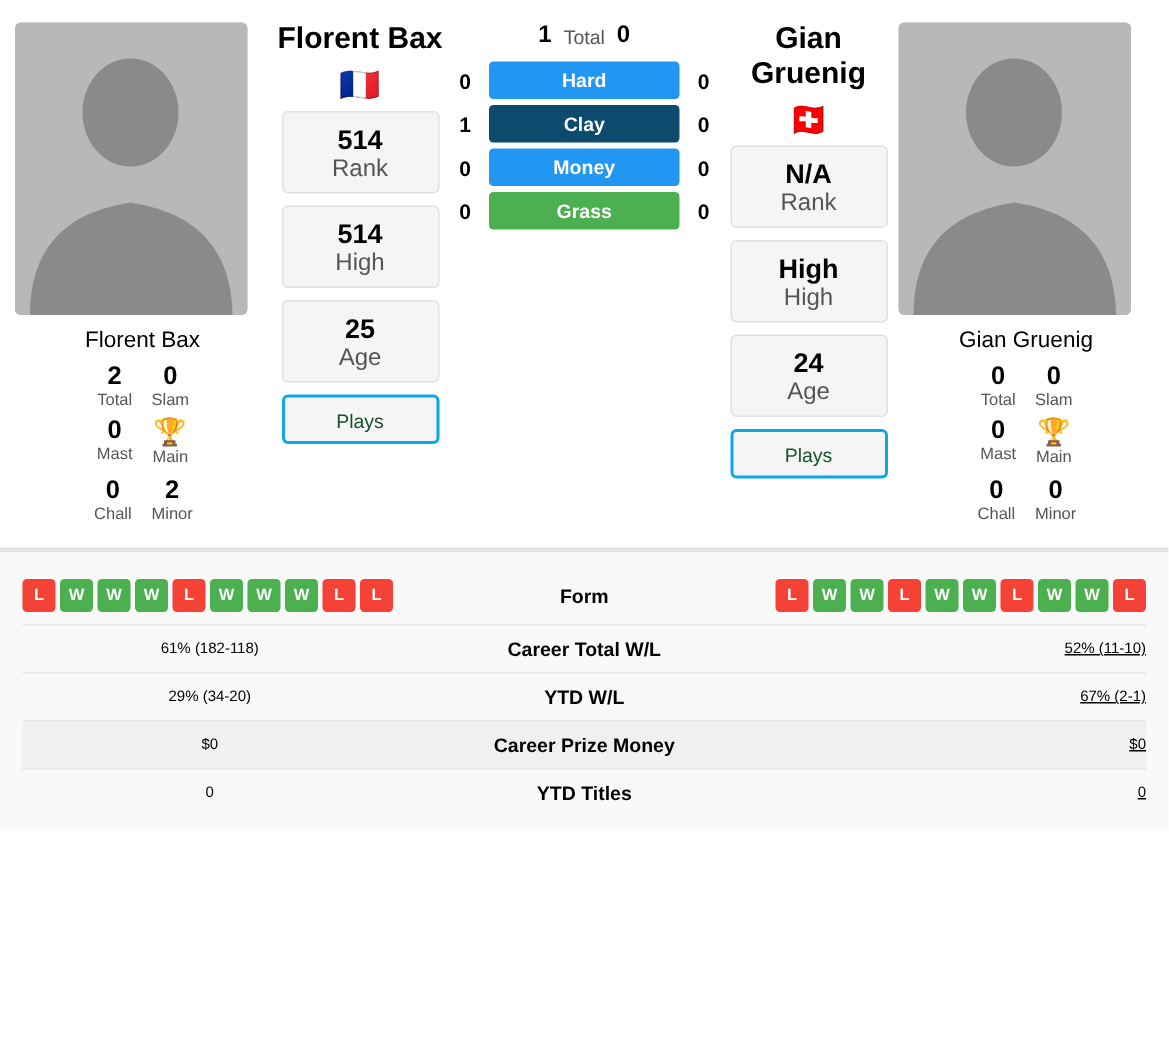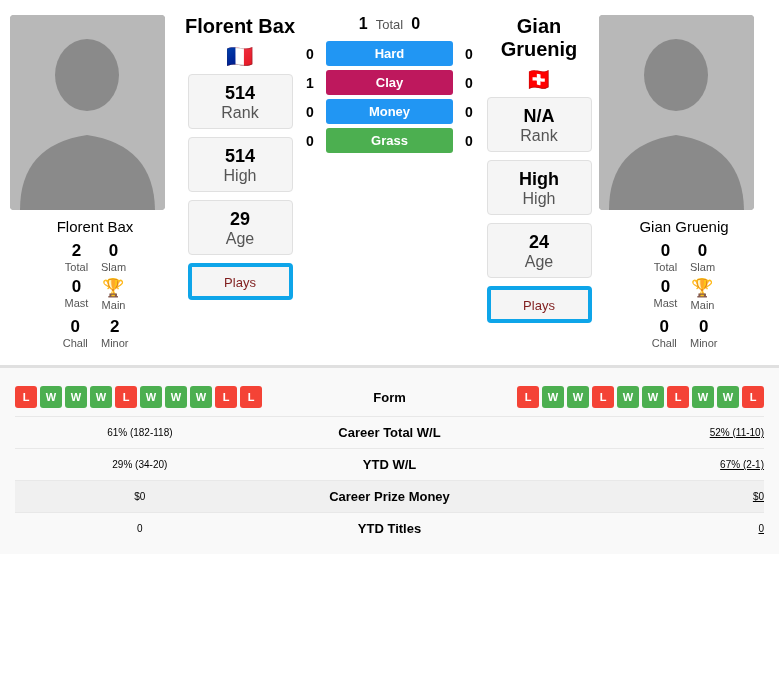--- a/index.html
+++ b/index.html
@@ -133,21 +133,21 @@
       flex: 1;
       text-align: center;
       color: #fff;
       font-weight: bold;
       font-size: 13px;
       padding: 5px 0;
       border-radius: 3px;
       margin: 0 6px;
     }
     .surface-hard { background: #2196F3; }
-    .surface-clay { background: #be185d; }
+    .surface-clay { background: #0c4a6e; }
     .surface-indoor { background: #2196F3; }
     .surface-grass { background: #4CAF50; }
 
     .stat-box {
       background: #f5f5f5;
       border: 1px solid #e0e0e0;
       border-radius: 4px;
       width: 105px;
       text-align: center;
       padding: 8px 4px 6px 4px;
@@ -156,27 +156,27 @@
     .stat-box-val {
       font-size: 18px;
       font-weight: bold;
     }
     .stat-box-label {
       font-size: 16px;
       color: #555;
     }
     .plays-box {
       background: #f5f5f5;
-      border: 4px solid #0ea5e9;
+      border: 2px solid #0ea5e9;
       border-radius: 4px;
       width: 105px;
       text-align: center;
       padding: 8px 4px 6px 4px;
       font-size: 13px;
-      color: #7f1d1d;
+      color: #14532d;
     }
 
     
     .center-col {
       flex: 1;
       display: flex;
       flex-direction: column;
       align-items: center;
       padding-top: 0;
     }
@@ -295,21 +295,21 @@
       <div class="flag">🇫🇷</div>
       <div class="stat-box">
         <div class="stat-box-val">514</div>
         <div class="stat-box-label">Rank</div>
       </div>
       <div class="stat-box">
         <div class="stat-box-val">514</div>
         <div class="stat-box-label">High</div>
       </div>
       <div class="stat-box">
-        <div class="stat-box-val">29</div>
+        <div class="stat-box-val">25</div>
         <div class="stat-box-label">Age</div>
       </div>
       <div class="plays-box">
         <span>Plays</span>
       </div>
     </div>
 
     <div class="center-col">
       <div class="total-row">
         <span class="total-val">1</span>

